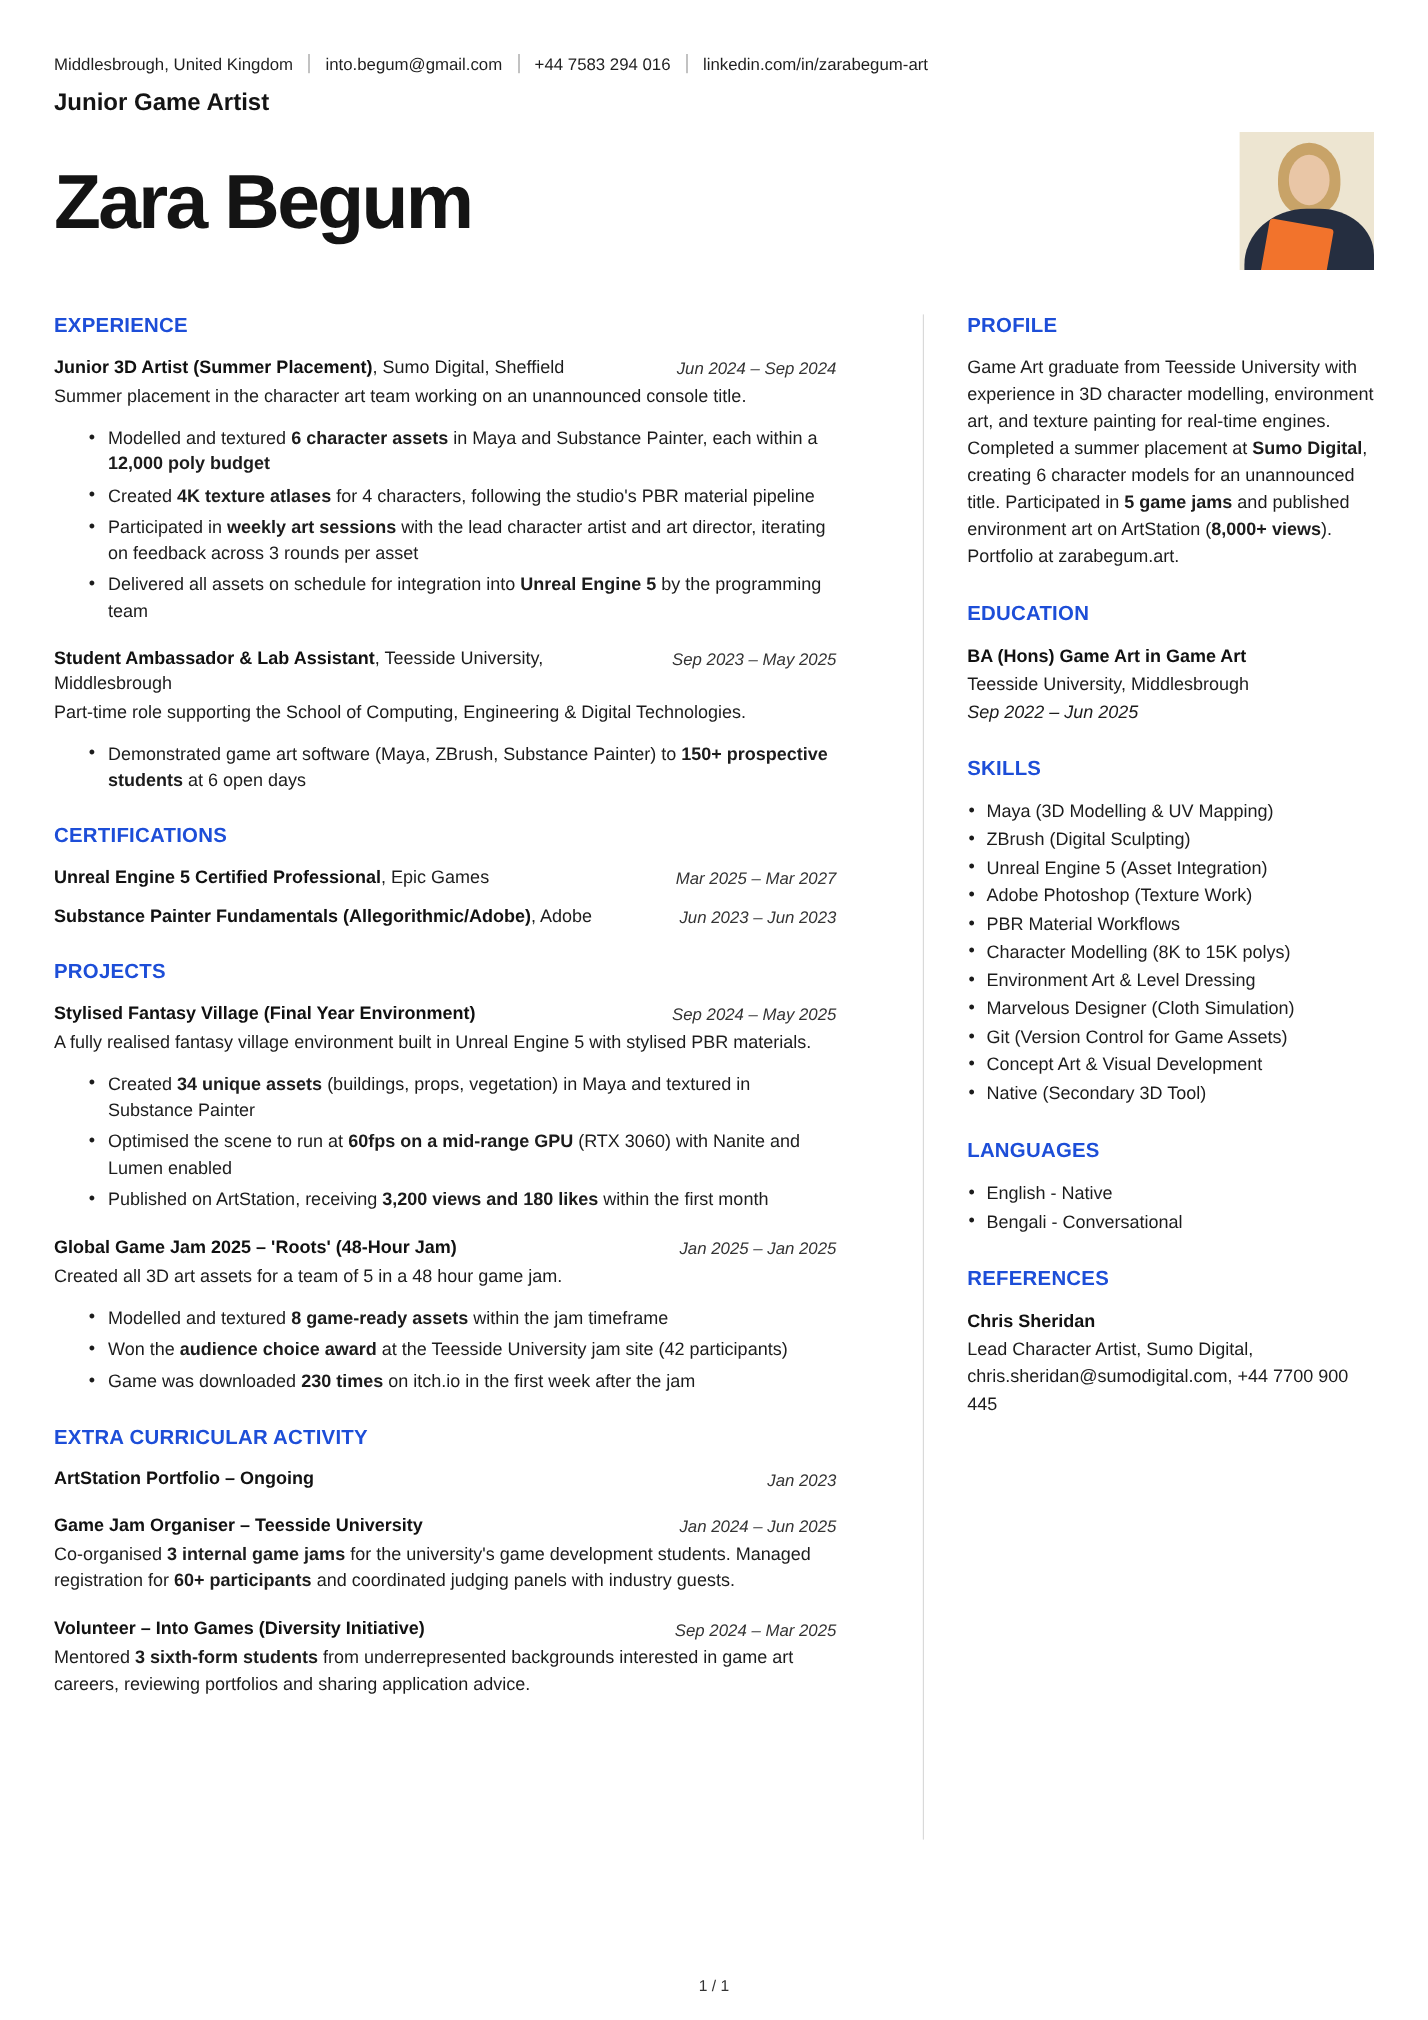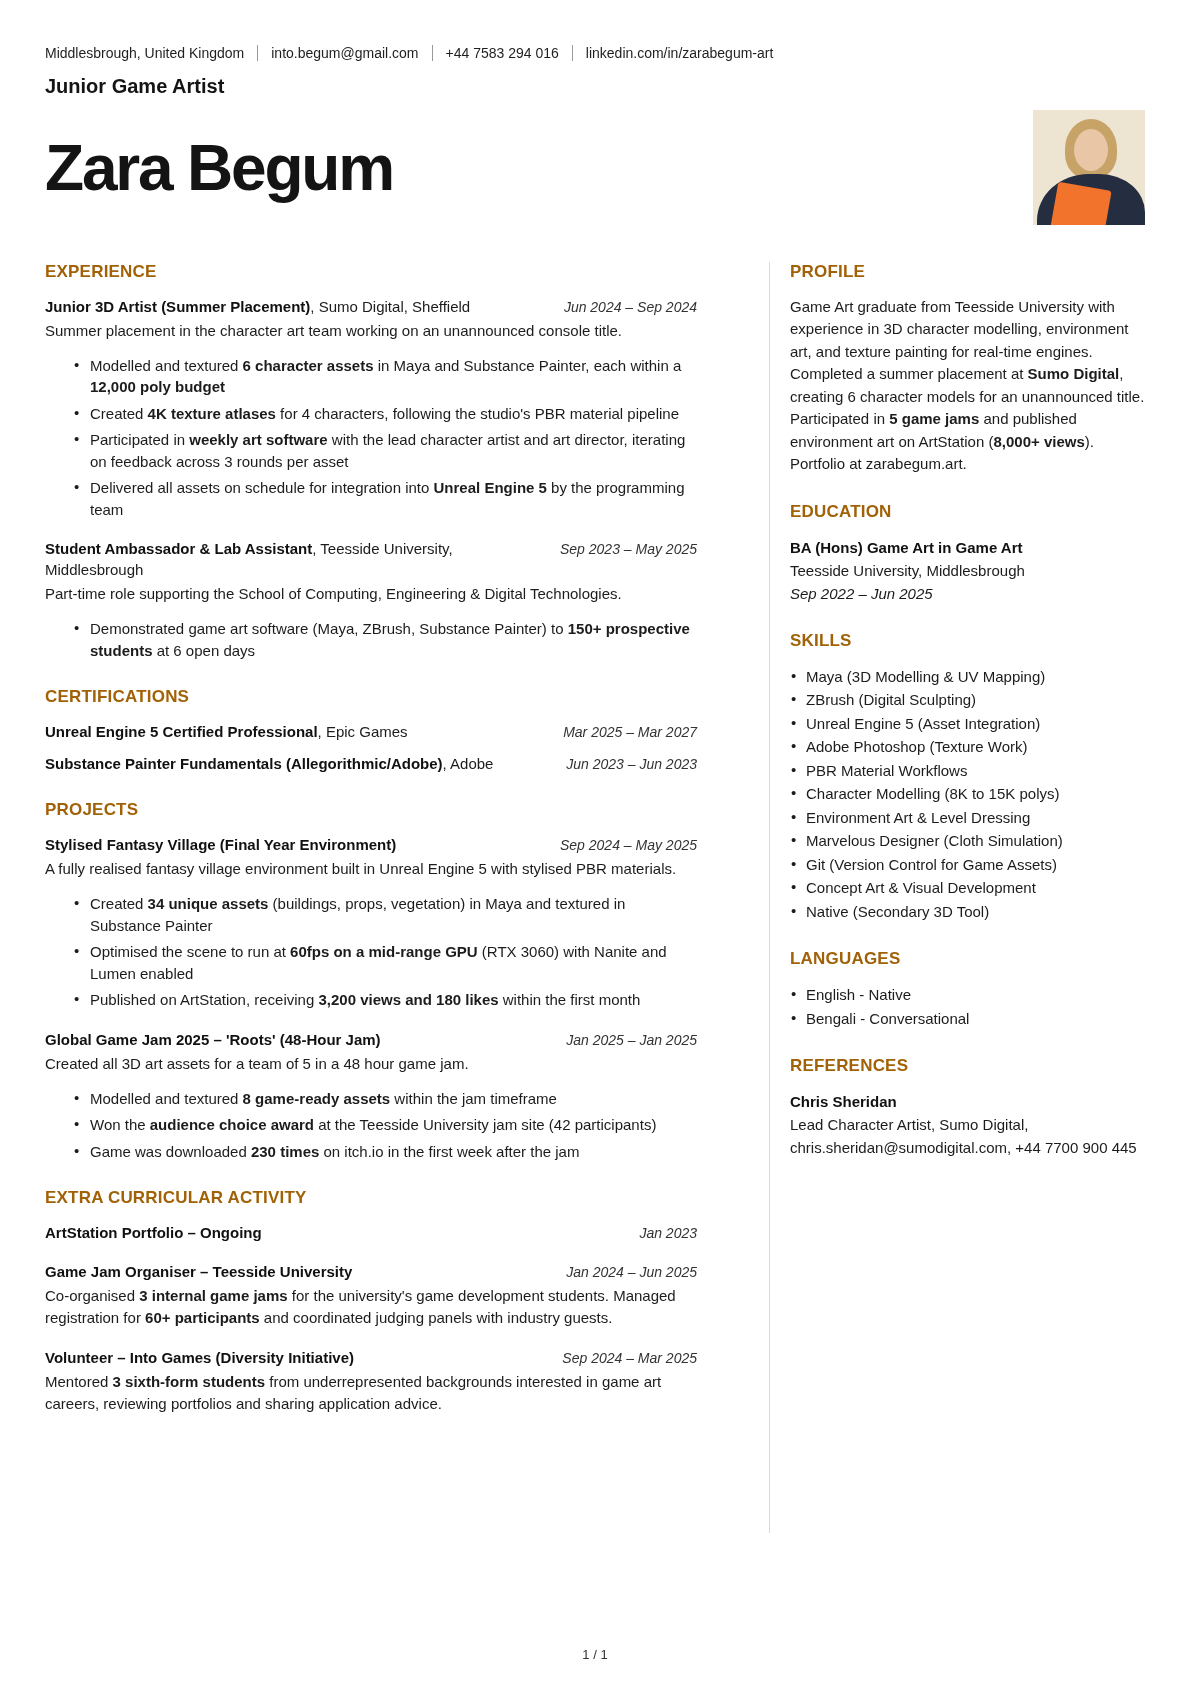--- a/index.html
+++ b/index.html
@@ -26,25 +26,25 @@
   
   .photo { position:absolute; top:110px; right:45px; width:112px; height:115px; overflow:hidden; }
   .photo .hair  { position:absolute; top:9px;  left:32px; width:52px; height:60px; border-radius:50% 50% 42% 42%; }
   .photo .face  { position:absolute; top:19px; left:41px; width:34px; height:42px; border-radius:50%; }
   .photo .torso { position:absolute; top:64px; left:4px;  width:108px; height:58px; border-radius:48% 42% 0 0 / 80% 66% 0 0; }
   .photo .folder{ position:absolute; top:76px; left:20px; width:54px; height:58px; transform:rotate(10deg); border-radius:3px; }
 
   
   .columns { display:flex; align-items:stretch; margin-top:60px; min-height:1271px; }
   .col-left { flex:0 0 652px; width:652px; }
-  .col-right { flex:1; margin-left:72px; border-left:1.5px solid #D9D9D9; padding-left:20px; }
+  .col-right { flex:1; margin-left:72px; border-left:1.5px solid #D9D9D9; padding-left:36px; }
 
   .section { margin:0; }
   .section + .section { margin-top:26px; }
-  .section-title { font-size:17px; font-weight:bold; color:#a16207; letter-spacing:0.2px; margin:0 0 14px 0; }
+  .section-title { font-size:17px; font-weight:bold; color:#1d4ed8; letter-spacing:0.2px; margin:0 0 14px 0; }
 
   .entry { margin-bottom:18px; }
   .entry.compact { margin-bottom:11px; }
   .entry-head { display:flex; align-items:flex-start; }
   .entry-title { flex:1; font-size:15px; line-height:21px; margin:0; }
   .entry-title b { color:#111; }
   .entry-date { font-size:14px; font-style:italic; color:#333; white-space:nowrap; margin-left:18px; line-height:20px; padding-top:1px; }
   .entry-summary { font-size:15px; line-height:22px; margin:3px 0 0 0; }
   ul.bullets { list-style:none; margin:13px 0 0 0; padding:0; }
   ul.bullets li { position:relative; font-size:15px; line-height:21.5px; padding-left:45px; margin-bottom:5px; }
@@ -94,21 +94,21 @@
           <h2 class="section-title">EXPERIENCE</h2>
           <div class="entry">
             <div class="entry-head">
               <p class="entry-title"><b>Junior 3D Artist (Summer Placement)</b><span>, Sumo Digital, Sheffield</span></p>
               <span class="entry-date">Jun 2024 – Sep 2024</span>
             </div>
             <p class="entry-summary"><span>Summer placement in the character art team working on an unannounced console title.</span></p>
             <ul class="bullets">
               <li><span>Modelled and textured </span><b>6 character assets</b><span> in Maya and Substance Painter, each within a </span><b>12,000 poly budget</b></li>
               <li><span>Created </span><b>4K texture atlases</b><span> for 4 characters, following the studio's PBR material pipeline</span></li>
-              <li><span>Participated in </span><b>weekly art software</b><span> with the lead character artist and art director, iterating on feedback across 3 rounds per asset</span></li>
+              <li><span>Participated in </span><b>weekly art sessions</b><span> with the lead character artist and art director, iterating on feedback across 3 rounds per asset</span></li>
               <li><span>Delivered all assets on schedule for integration into </span><b>Unreal Engine 5</b><span> by the programming team</span></li>
             </ul>
           </div>
           <div class="entry">
             <div class="entry-head">
               <p class="entry-title"><b>Student Ambassador &amp; Lab Assistant</b><span>, Teesside University, Middlesbrough</span></p>
               <span class="entry-date">Sep 2023 – May 2025</span>
             </div>
             <p class="entry-summary"><span>Part-time role supporting the School of Computing, Engineering &amp; Digital Technologies.</span></p>
             <ul class="bullets">

